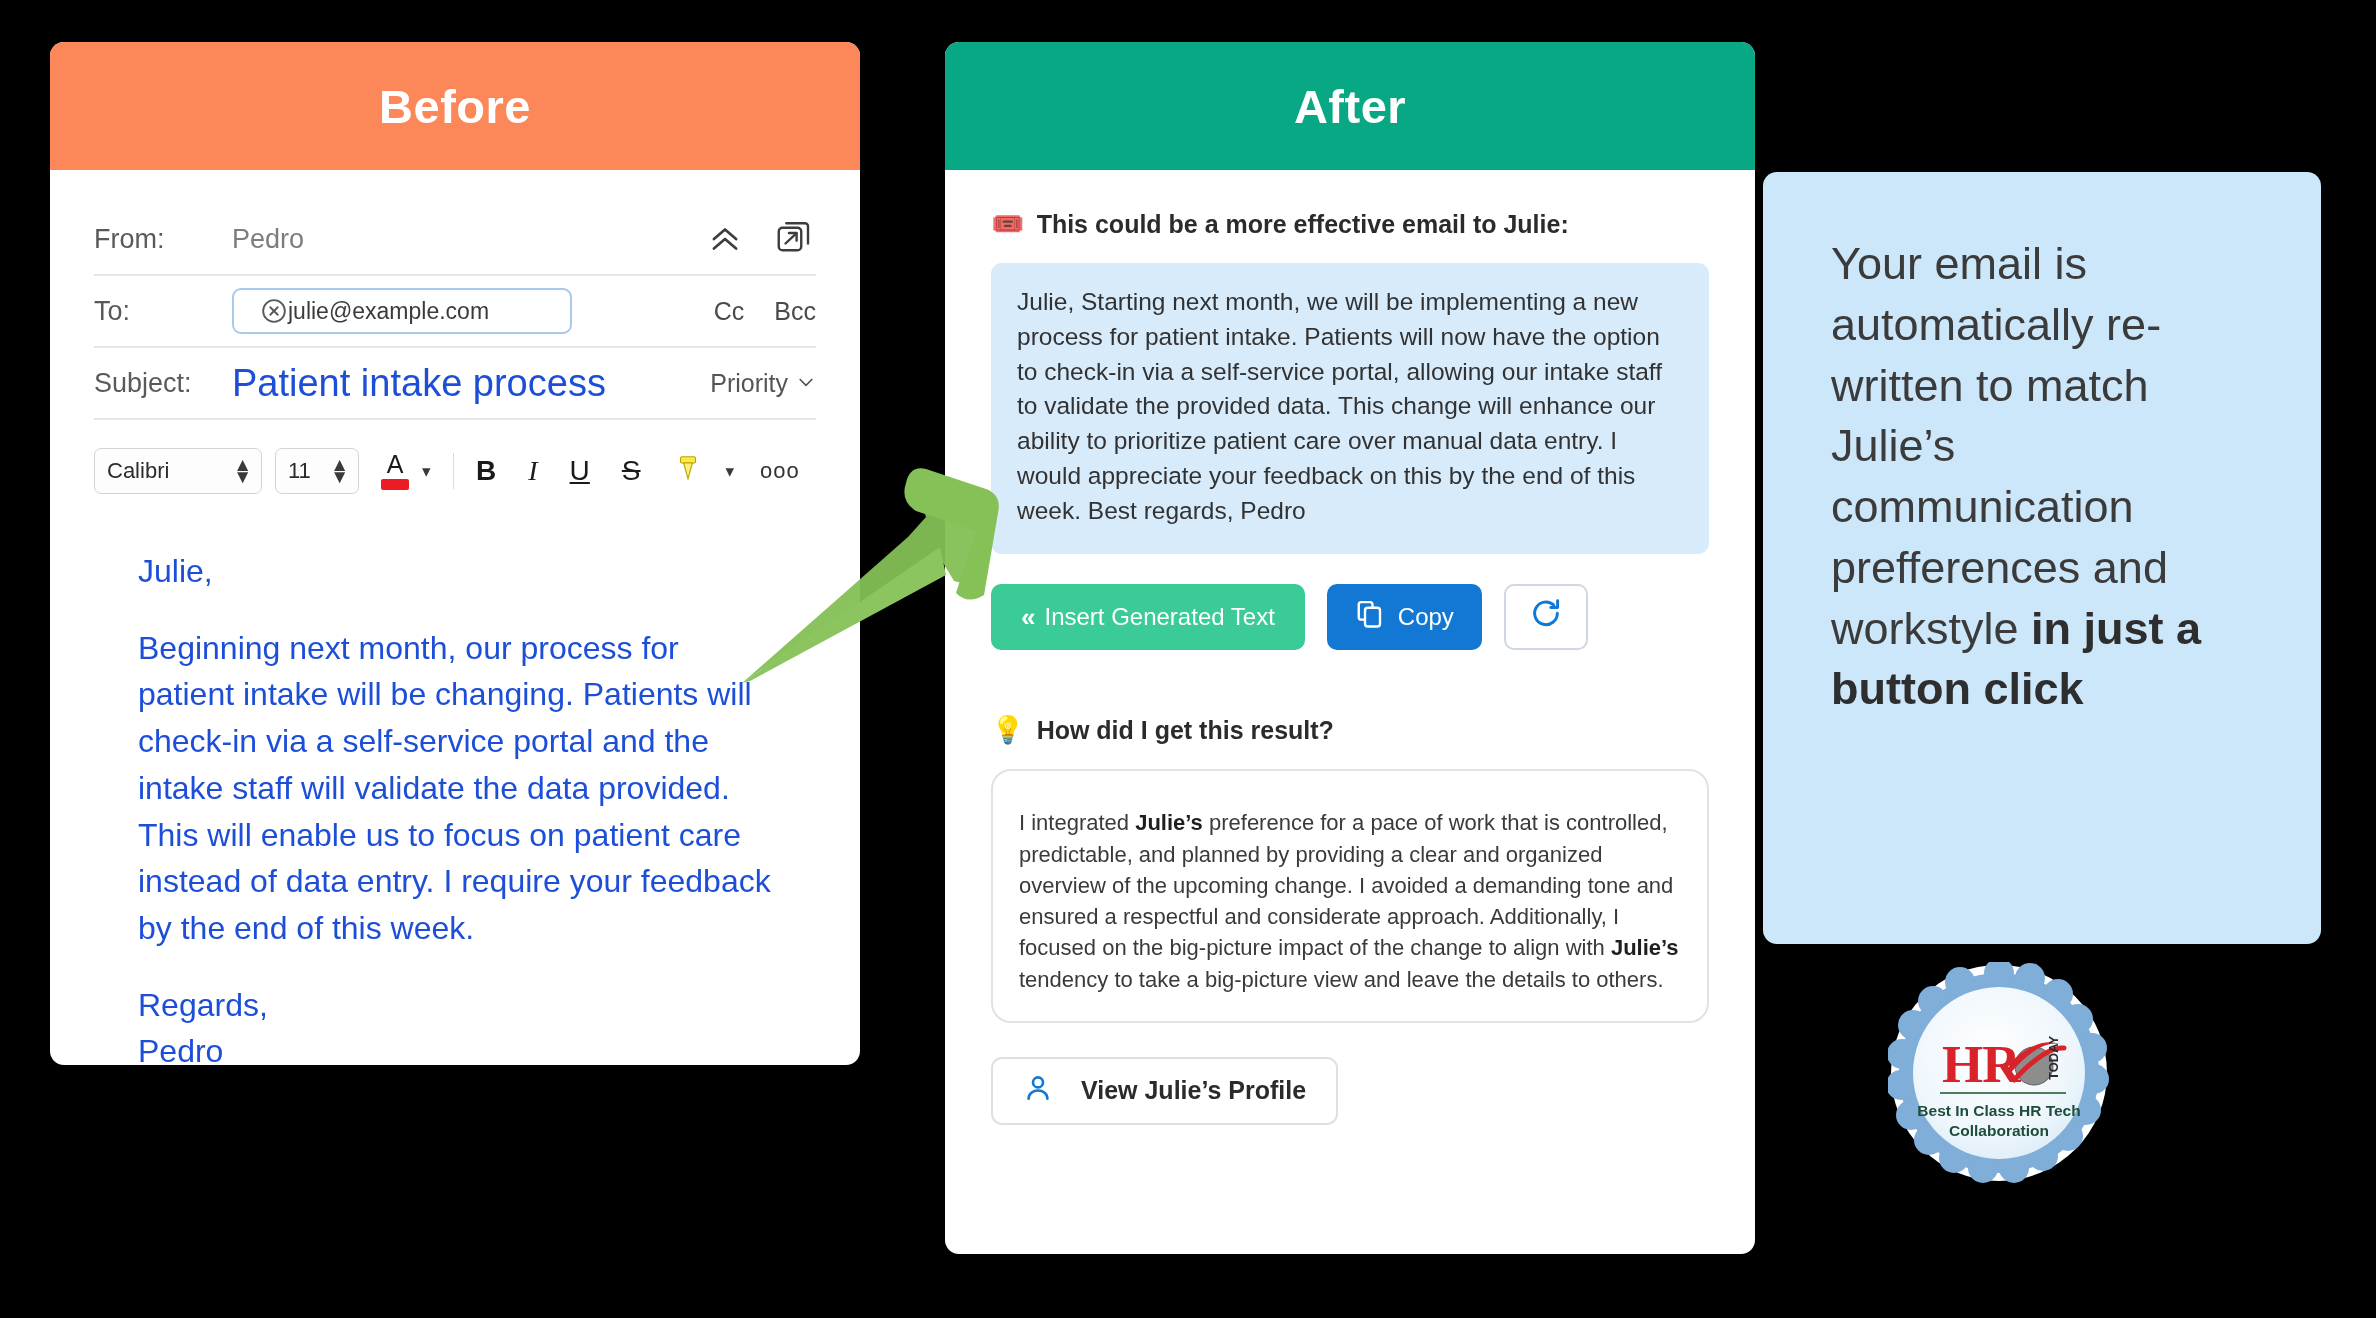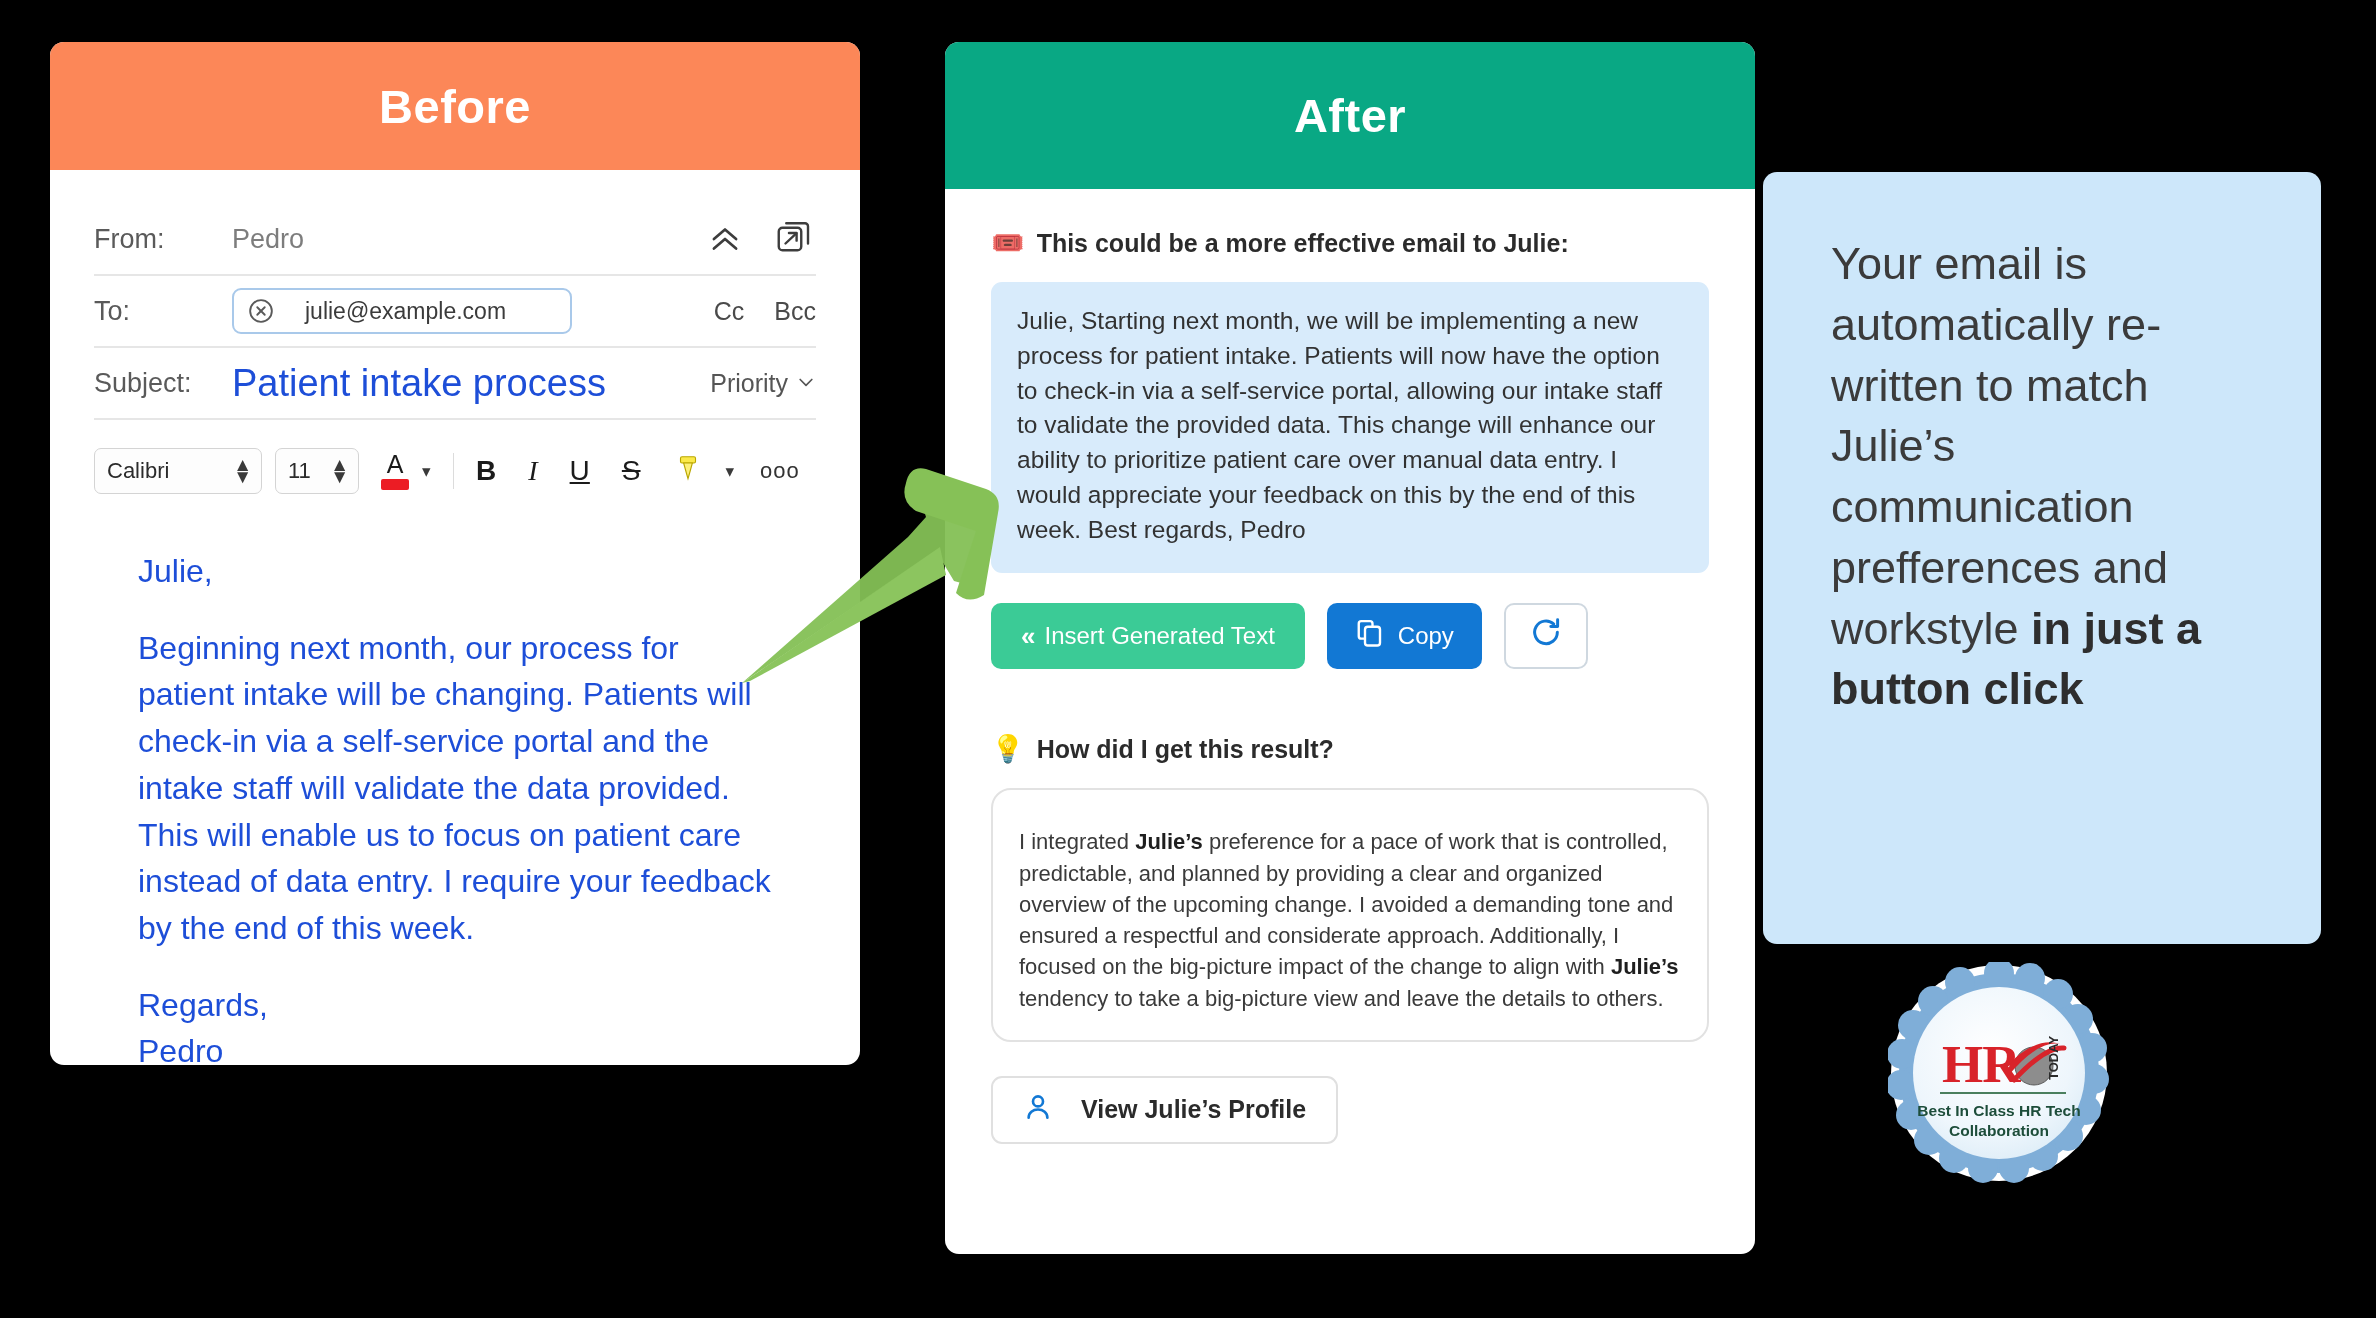--- a/index.html
+++ b/index.html
@@ -36,24 +36,24 @@
   .field-label {
     width: 138px; flex: none;
     font-size: 27px; color: #5a5a5a;
   }
   .field-main { flex: 1; display: flex; align-items: center; }
   .from-value { font-size: 27px; color: #7d7d7d; }
   .hdr-icons { display: flex; align-items: center; gap: 30px; padding-right: 4px; }
   .icon-btn { width: 38px; height: 38px; display: flex; align-items: center; justify-content: center; }
 
   .recipient-chip {
-    display: flex; align-items: center; gap: 30px;
+    display: flex; align-items: center; 
     border: 2px solid #a9c9ea; border-radius: 9px;
     background: #ffffff;
-    padding: 7px 26px 7px 13px;
+    padding: 7px 26px 7px 26px;
     min-width: 340px;
   }
   .chip-x { width: 28px; height: 28px; flex: none; }
   .chip-text { font-size: 23px; color: #3b3b3b; }
   .ccbcc { display: flex; gap: 30px; font-size: 25px; color: #4a4a4a; padding-left: 24px; }
 
   .subject-value { font-size: 38px; color: #1d4ed8; font-weight: 500; }
   .priority { display: flex; align-items: center; gap: 8px; font-size: 25px; color: #555555; }
 
   
@@ -91,21 +91,21 @@
   .mailbody p.sig { margin-bottom: 0; }
 
   
   .panel-after {
     position: absolute; left: 945px; top: 42px;
     width: 810px; height: 1212px;
     background: #ffffff;
     border-radius: 14px;
     overflow: hidden;
   }
-  .hdr-after { height: 147px; background: #09A884; display: flex; align-items: center; justify-content: center; }
+  .hdr-after { height: 128px; background: #09A884; display: flex; align-items: center; justify-content: center; }
   .after-body { padding: 40px 46px 0 46px; }
   .sec-title {
     display: flex; align-items: center; gap: 12px;
     font-size: 25px; font-weight: bold; color: #2b2b2b;
     margin-bottom: 24px;
   }
   .sec-title .emo { font-size: 27px; line-height: 1; }
   .gen-box {
     background: #d8ebfb; border-radius: 11px;
     padding: 22px 26px 26px 26px;

